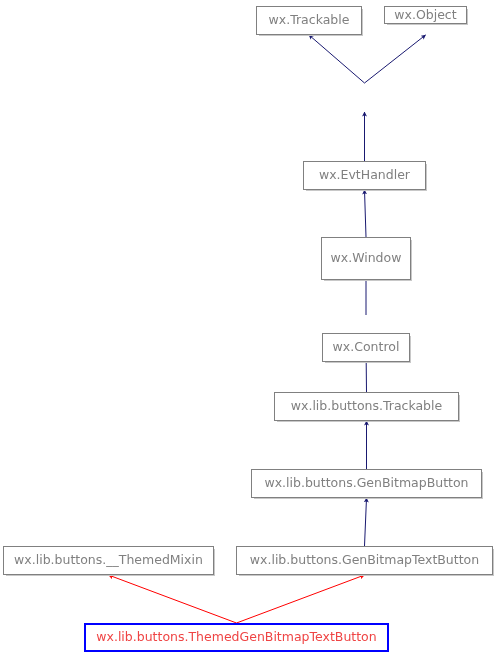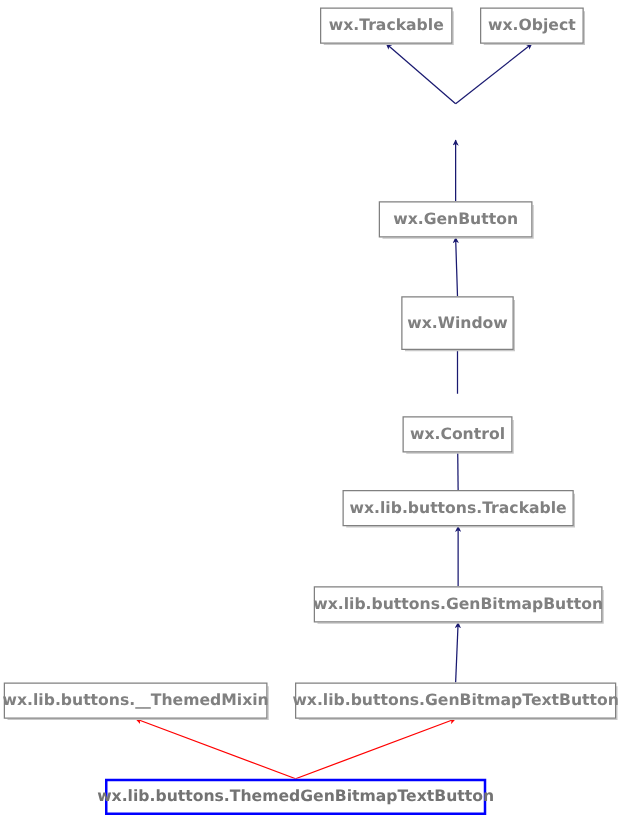--- a/index.html
+++ b/index.html
@@ -8,21 +8,20 @@
     padding: 0;
     background: #ffffff;
   }
   #diagram {
     position: relative;
     width: 497px;
     height: 659px;
     background: #ffffff;
     font-family: "DejaVu Sans", "Liberation Sans", sans-serif;
     overflow: hidden;
-    font-weight: bold;
   }
   #edges {
     position: absolute;
     left: 0;
     top: 0;
     width: 497px;
     height: 659px;
     pointer-events: none;
   }
   .node {
@@ -35,21 +34,21 @@
     line-height: 1;
     display: flex;
     align-items: center;
     justify-content: center;
     white-space: nowrap;
     box-shadow: 2px 2px 0 -1px #c8c8c8;
     z-index: 2;
   }
   .node.highlight {
     border: 2px solid #0000ff;
-    color: #737373;
+    color: #ef4444;
     box-shadow: none;
   }
   .node-label {
     display: block;
     pointer-events: none;
   }
 </style>
 </head>
 <body>
 
@@ -72,25 +71,25 @@
         <line x1="366.5" y1="392" x2="366" y2="344" stroke="#191970" stroke-width="1" marker-end="url(#arrow-blue)"></line>
         <line x1="366.5" y1="469" x2="366.5" y2="421" stroke="#191970" stroke-width="1" marker-end="url(#arrow-blue)"></line>
         <line x1="364.5" y1="546" x2="366.5" y2="498" stroke="#191970" stroke-width="1" marker-end="url(#arrow-blue)"></line>
         <line x1="236.5" y1="623" x2="108.5" y2="575" stroke="#ff0000" stroke-width="1" marker-end="url(#arrow-red)"></line>
         <line x1="236.5" y1="623" x2="364.5" y2="575" stroke="#ff0000" stroke-width="1" marker-end="url(#arrow-red)"></line>
       </g>
   </svg>
 <div class="node" style="left: 256px; top: 6px; width: 106px; height: 29px;">
       <span class="node-label">wx.Trackable</span>
     </div>
-    <div class="node" style="left: 384px; top: 6px; width: 83px; height: 29px;">
+    <div class="node" style="left: 384px; top: 6px; width: 83px; height: 18px;">
       <span class="node-label">wx.Object</span>
     </div>
     <div class="node" style="left: 303px; top: 161px; width: 123px; height: 29px;">
-      <span class="node-label">wx.GenButton</span>
+      <span class="node-label">wx.EvtHandler</span>
     </div>
     <div class="node" style="left: 321px; top: 237px; width: 90px; height: 43px;">
       <span class="node-label">wx.Window</span>
     </div>
     <div class="node" style="left: 322px; top: 333px; width: 88px; height: 29px;">
       <span class="node-label">wx.Control</span>
     </div>
     <div class="node" style="left: 274px; top: 392px; width: 185px; height: 29px;">
       <span class="node-label">wx.lib.buttons.Trackable</span>
     </div>

